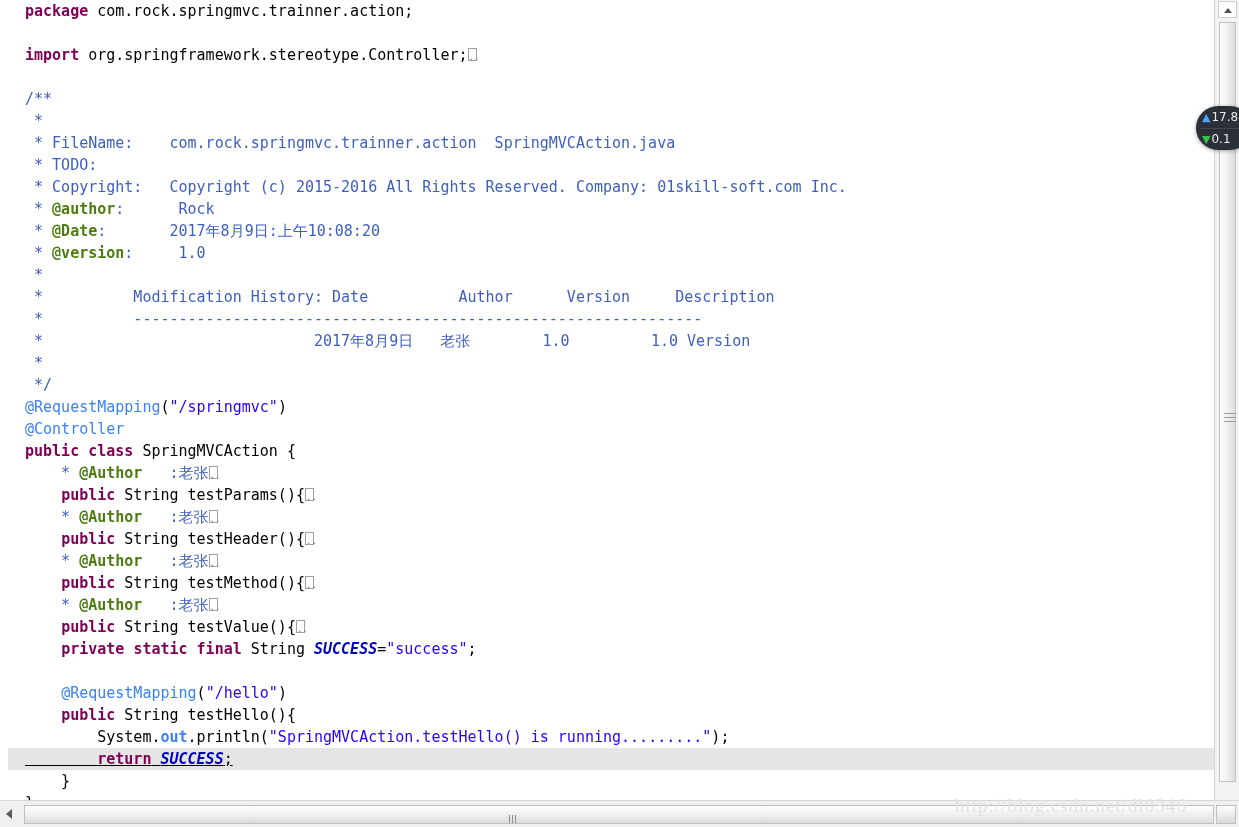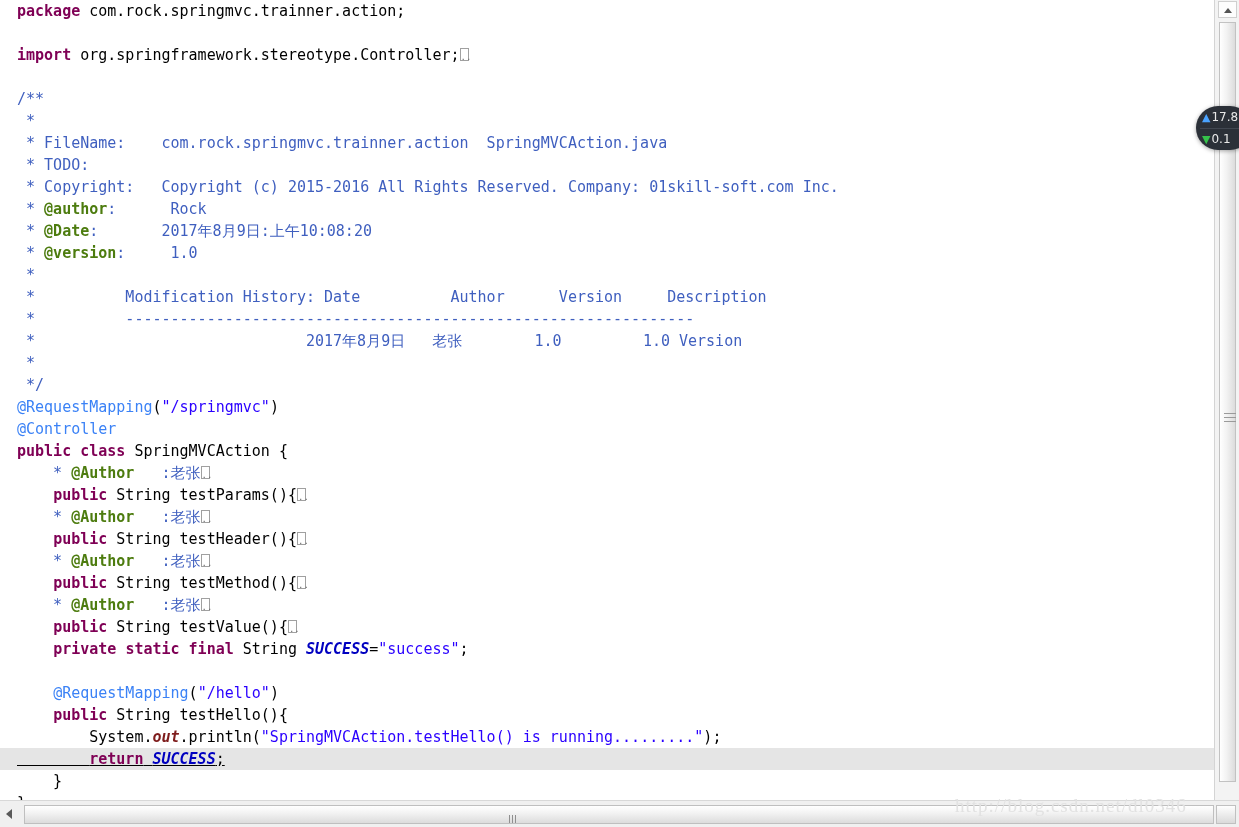--- a/index.html
+++ b/index.html
@@ -28,32 +28,33 @@
     font-size: 15px;
     line-height: 22px;
     white-space: pre;
   }
   .ln {
     height: 22px;
     line-height: 22px;
     padding-left: 17px;
     white-space: pre;
     font-size: 15px;
+    margin-left: 8px;
   }
   .ln.cur { background: #e5e5e5; text-decoration: underline; }
 
   
   .kw   { color: #7f0055; font-weight: bold; }          
   .plain{ color: #000000; }
   .str  { color: #2a00ff; }                              
   .cmt  { color: #3f5fbf; }                              
   .cmtb { color: #4d7c0f; font-weight: bold; }           
   .ann  { color: #3b82f6; }                              
   .fld  { color: #0000c0; font-style: italic; font-weight: bold; } 
-  .stc  { color: #7f1d1d; font-style: italic; font-weight: bold; text-align: center; } 
+  .stc  { color: #3b82f6; font-weight: bold; text-align: center; } 
 
   
   .fold {
     display: inline-block;
     border: 1px solid #a0a0a0;
     background: #ffffff;
     color: #707070;
     font-size: 9px;
     line-height: 9px;
     width: 9px; height: 13px;

